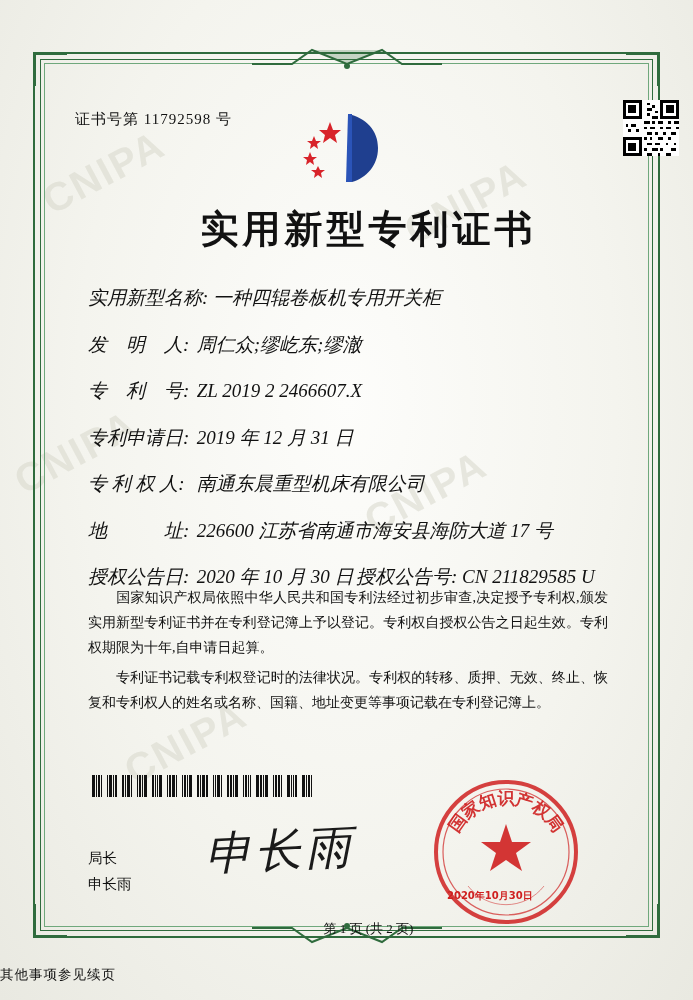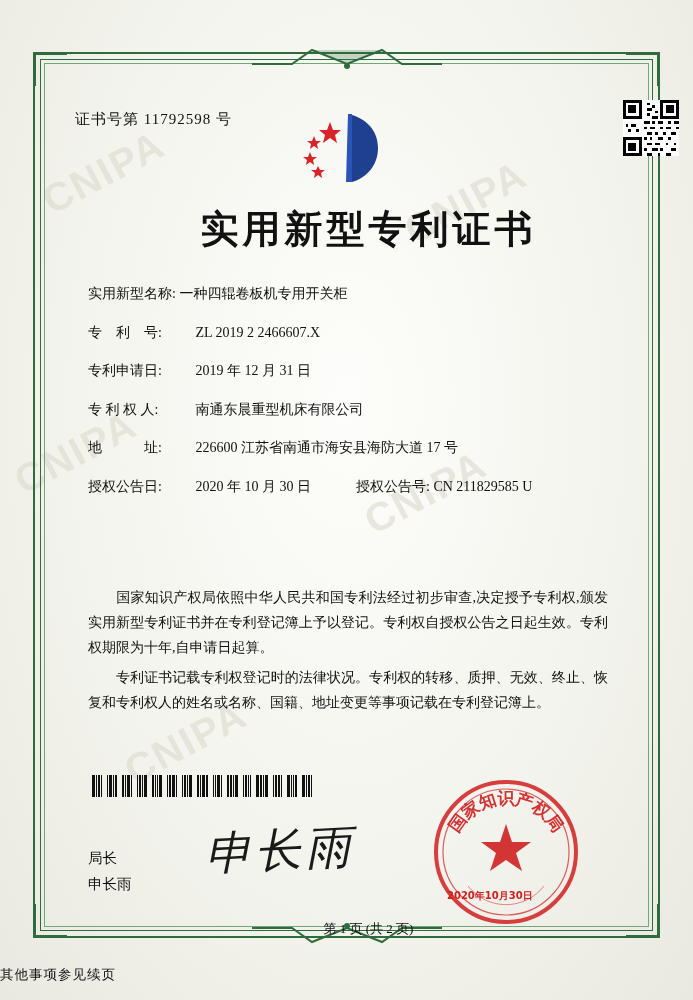--- a/index.html
+++ b/index.html
@@ -82,22 +82,23 @@
   }
 
   .title{
     position:absolute;left:0;right:0;top:204px;text-align:center;
     font-size:38px;font-weight:bold;color:#111;letter-spacing:4px;
     font-family:"DejaVu Sans", sans-serif;
   }
 
   .fields{position:absolute;left:88px;top:285px;width:520px;}
   .row{
-    font-size:14px;color:#111;margin-bottom:20.5px;
+    font-size:19px;color:#111;margin-bottom:20.5px;
     white-space:nowrap;
+    font-style:italic;
   }
   .lbl{display:inline-block;}
   .lbl.w1{width:104px;}
   .val{}
   .row.pub{position:relative;}
   .pub2{position:absolute;left:268px;top:0;}
 
   .para{
     position:absolute;left:88px;width:520px;
     font-size:14px;color:#111;line-height:25px;text-align:justify;
@@ -249,20 +250,24 @@
     </div>
 
     <div class="title">实用新型专利证书</div>
 
     <div class="fields">
       <div class="row">
         <span class="lbl">实用新型名称:</span>
         <span class="val">一种四辊卷板机专用开关柜</span>
       </div>
       <div class="row">
+        <span class="lbl w1">发　明　人:</span>
+        <span class="val">周仁众;缪屹东;缪澈</span>
+      </div>
+      <div class="row">
         <span class="lbl w1">专　利　号:</span>
         <span class="val">ZL 2019 2 2466607.X</span>
       </div>
       <div class="row">
         <span class="lbl w1">专利申请日:</span>
         <span class="val">2019 年 12 月 31 日</span>
       </div>
       <div class="row">
         <span class="lbl w1">专 利 权 人:</span>
         <span class="val">南通东晨重型机床有限公司</span>

